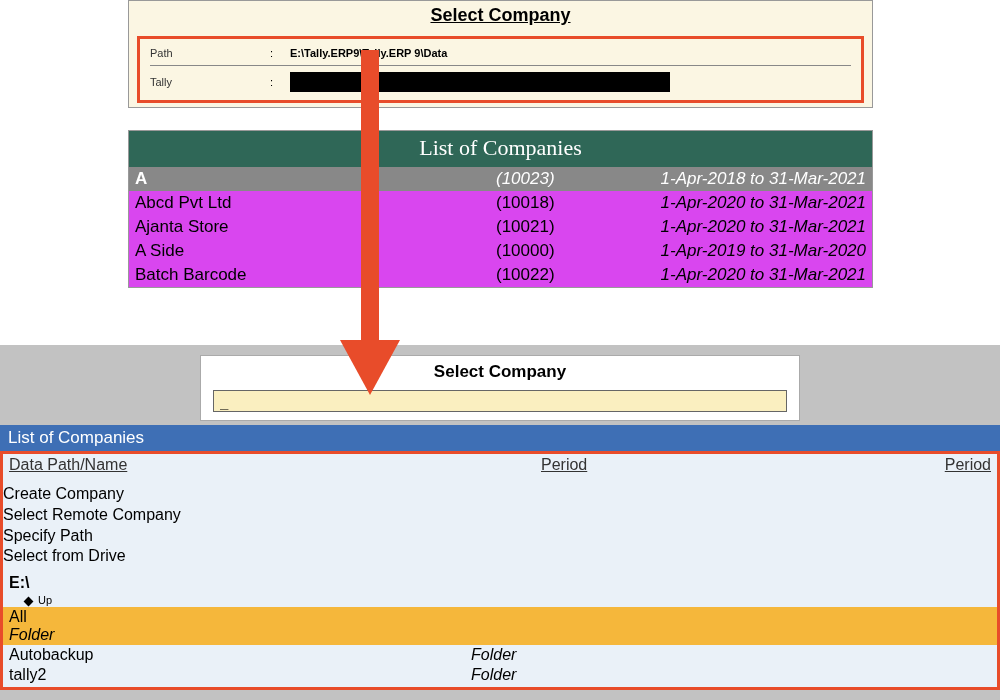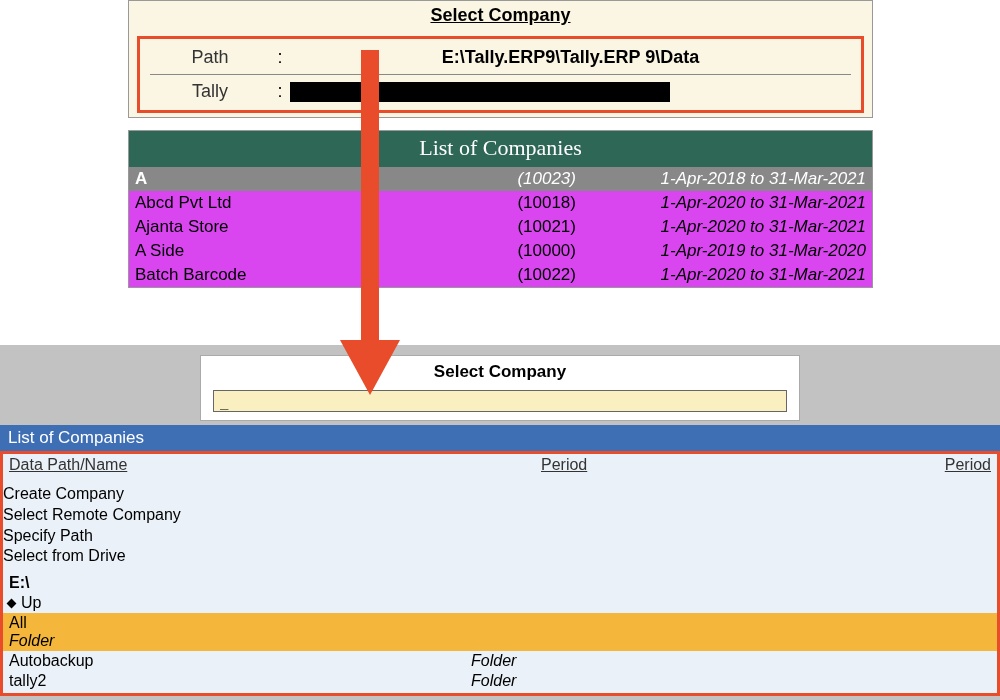--- a/index.html
+++ b/index.html
@@ -25,22 +25,21 @@
     .top-fields {
       border: 3px solid #e84c2a;
       margin: 0 8px 4px 8px;
       padding: 6px 10px;
       background: #fbf6e3;
     }
     .field-row {
       display: flex;
       align-items: center;
       padding: 2px 0;
-      font-size: 18px;
-      text-align: center;
+      font-size: 11px;
     }
     .field-label { width: 120px; color: #333; }
     .field-sep { width: 20px; }
     .field-value { flex: 1; font-weight: bold; color: #000; }
     .name-box { background: #000; color: #000; height: 20px; width: 380px; }
     hr.divider { border: none; border-top: 1px solid #888; margin: 4px 0; }
 
     
     .company-list {
       position: absolute;
@@ -62,21 +61,21 @@
       padding: 2px 6px;
       font-size: 17px;
       align-items: center;
     }
     .company-row.highlighted {
       background: #888;
       color: #fff;
       font-style: italic;
     }
     .company-row .c-name { flex: 1; }
-    .company-row .c-num { width: 90px; text-align: right; padding-right: 10px; }
+    .company-row .c-num { width: 90px; text-align: left; padding-right: 10px; }
     .company-row .c-period { width: 280px; font-style: italic; text-align: right; }
     .company-row.highlighted .c-name { font-style: normal; font-weight: bold; }
     .company-list-body { background: #d946ef; }
 
     
     .arrow-svg {
       position: absolute;
       top: 50px;
       left: 330px;
       width: 80px;
@@ -146,21 +145,21 @@
     .bh-num { width: 200px; }
     .bh-period { width: 250px; text-align: right; }
 
     .option-block {
       text-align: left;
       padding: 8px 10px 6px 0;
       line-height: 1.3;
       font-size: 16px;
     }
     .drive-row { padding: 1px 6px; font-size: 16px; font-weight: bold; }
-    .up-row { padding: 1px 5px; font-size: 16px; }
+    .up-row { padding: 1px 22px; font-size: 11px; }
     .folder-row { display: flex; padding: 1px 6px; font-size: 16px; }
     .folder-row .f-name { flex: 1; }
     .folder-row .f-type { width: 520px; font-style: italic; }
     .folder-row.selected { background: #f5b73b; flex-direction: column; }
     .diamond { display: inline-block; transform: rotate(45deg); width: 7px; height: 7px; background: #000; margin-right: 6px; vertical-align: middle; }
   </style>
 </head>
 <body>
 
 <div class="top-panel">

